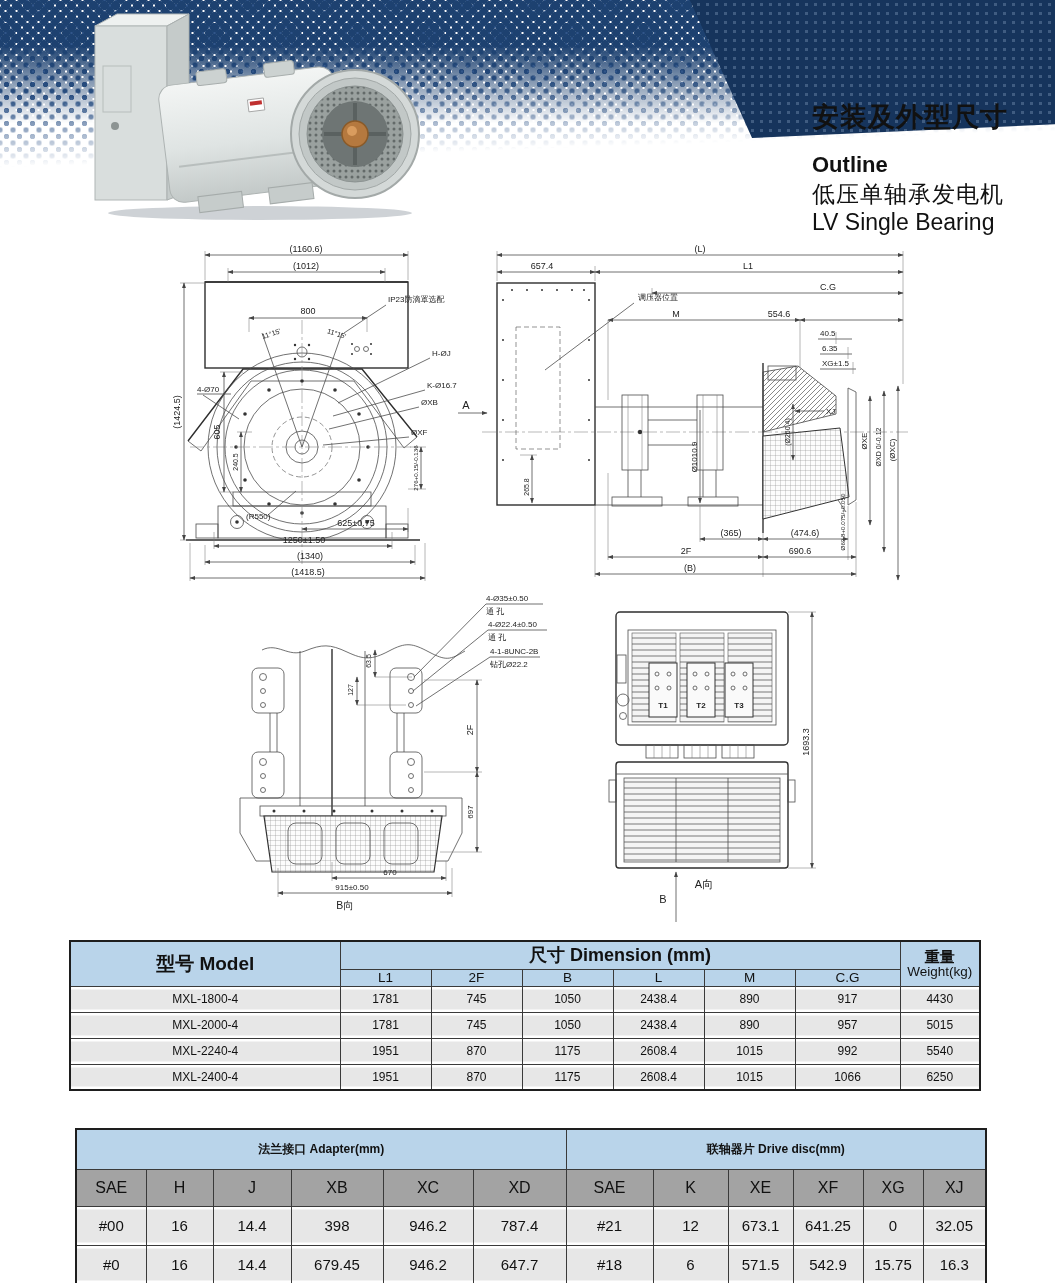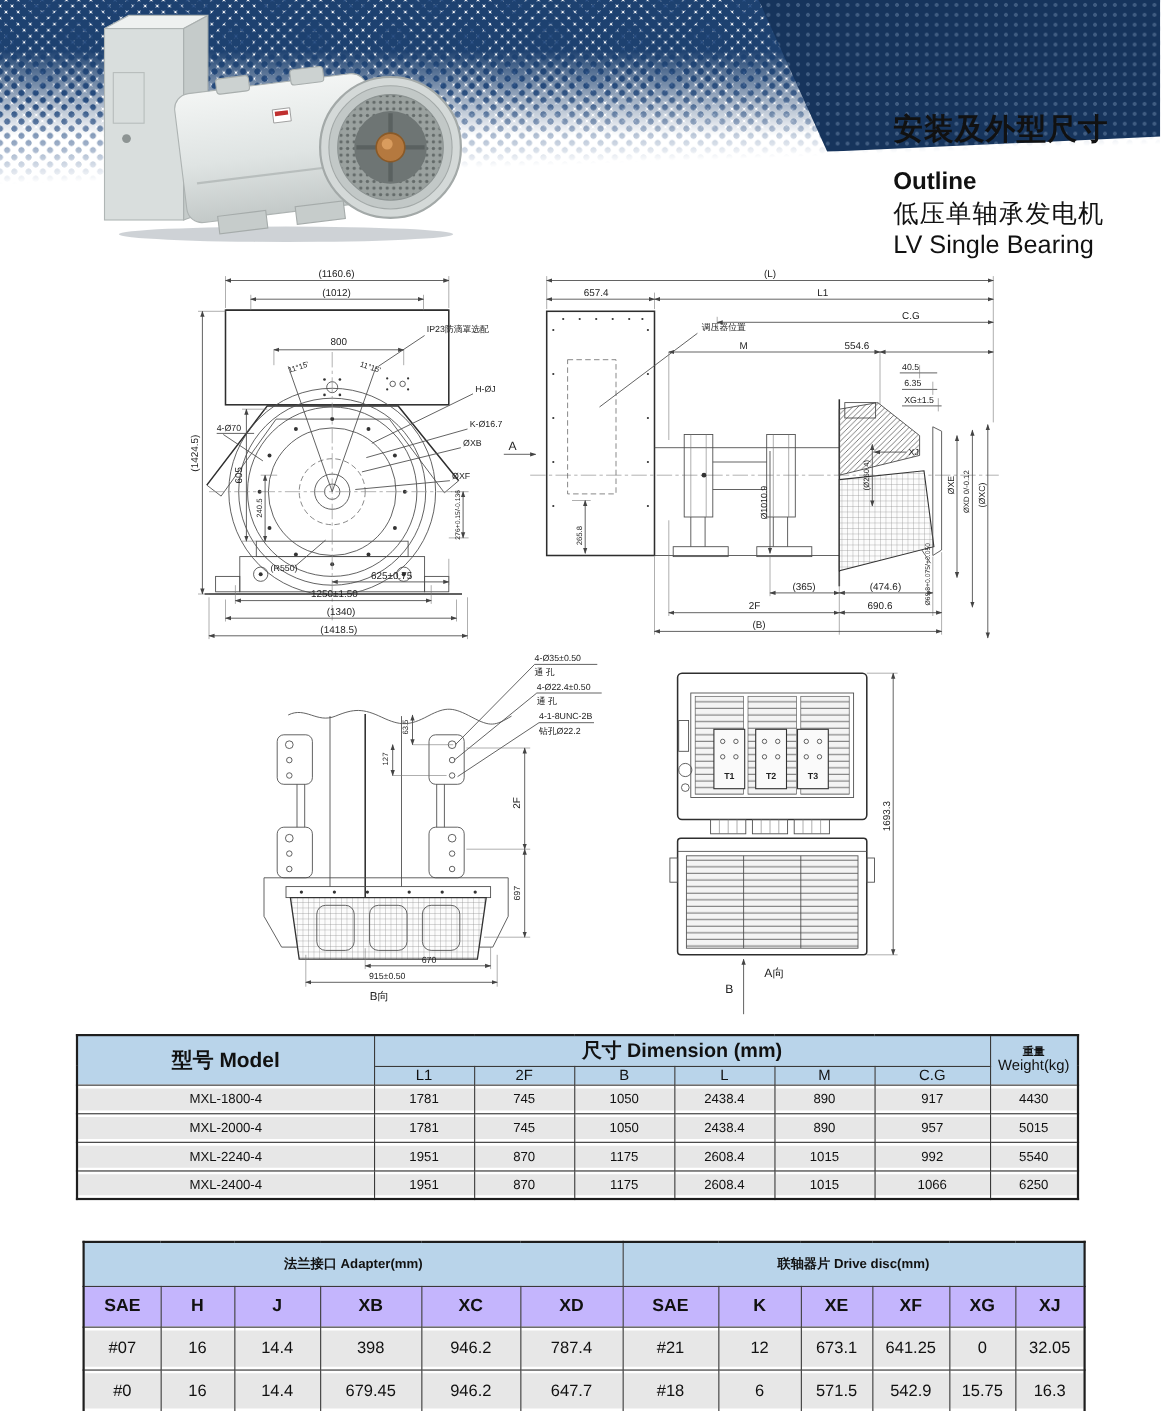--- a/index.html
+++ b/index.html
@@ -43,28 +43,28 @@
   .lt { stroke:#2e2e2e; stroke-width:1.4; fill:none; }
   .lx { stroke:#7a7a7a; stroke-width:.55; fill:none; }
   .cl { stroke:#8a8a8a; stroke-width:.6; stroke-dasharray:14 3 3 3; fill:none; }
   .dsh { stroke:#666; stroke-width:.7; stroke-dasharray:5 3; fill:none; }
   .dot { fill:#333; stroke:none; }
 
   
   table.dtable { position:absolute; border-collapse:collapse; table-layout:fixed; border:2.5px solid #1e1e1e; }
   .dtable td { border:1.5px solid #3a3a3a; text-align:center; vertical-align:middle; padding:0; }
   .hblue { background:#b9d4ea; }
-  .hwhite { background:#c4b5fd;font-weight:bold; }
+  .hwhite { background:#a3a3a3; }
   .gray { background:#e7e7e7; box-shadow: inset 0 2.5px 0 #fff, inset 0 -2.5px 0 #fff; }
   .t1 { left:69px; top:940px; width:910px; }
   .t1 .th-model { font-size:19px; font-weight:bold; }
   .t1 .th-dim { font-size:18px; font-weight:bold; }
   .t1 .sub { font-size:13.5px; }
   .t1 .th-weight { font-weight:bold; }
-  .w-zh { font-size:10px; font-weight:bold; line-height:1.15; }
+  .w-zh { font-size:15px; font-weight:bold; line-height:1.15; }
   .w-en { font-size:13.5px; font-weight:normal; line-height:1.1; }
   .t1 .drow td { font-size:12px; }
   .t2 { left:75px; top:1128px; width:910px; }
   .t2 .gh { font-size:12px; font-weight:bold; }
   .t2 .ch { font-size:16px; }
   .t2 .drow td { font-size:15px; }
 </style>
 </head>
 <body>
 
@@ -598,21 +598,21 @@
         <td class="hwhite ch">XC</td>
         <td class="hwhite ch">XD</td>
         <td class="hwhite ch">SAE</td>
         <td class="hwhite ch">K</td>
         <td class="hwhite ch">XE</td>
         <td class="hwhite ch">XF</td>
         <td class="hwhite ch">XG</td>
         <td class="hwhite ch">XJ</td>
       </tr>
       <tr class="drow" style="height:39px">
-        <td class="gray">#07</td>
+        <td class="gray">#00</td>
         <td class="gray">16</td>
         <td class="gray">14.4</td>
         <td class="gray">398</td>
         <td class="gray">946.2</td>
         <td class="gray">787.4</td>
         <td class="gray">#21</td>
         <td class="gray">12</td>
         <td class="gray">673.1</td>
         <td class="gray">641.25</td>
         <td class="gray">0</td>

